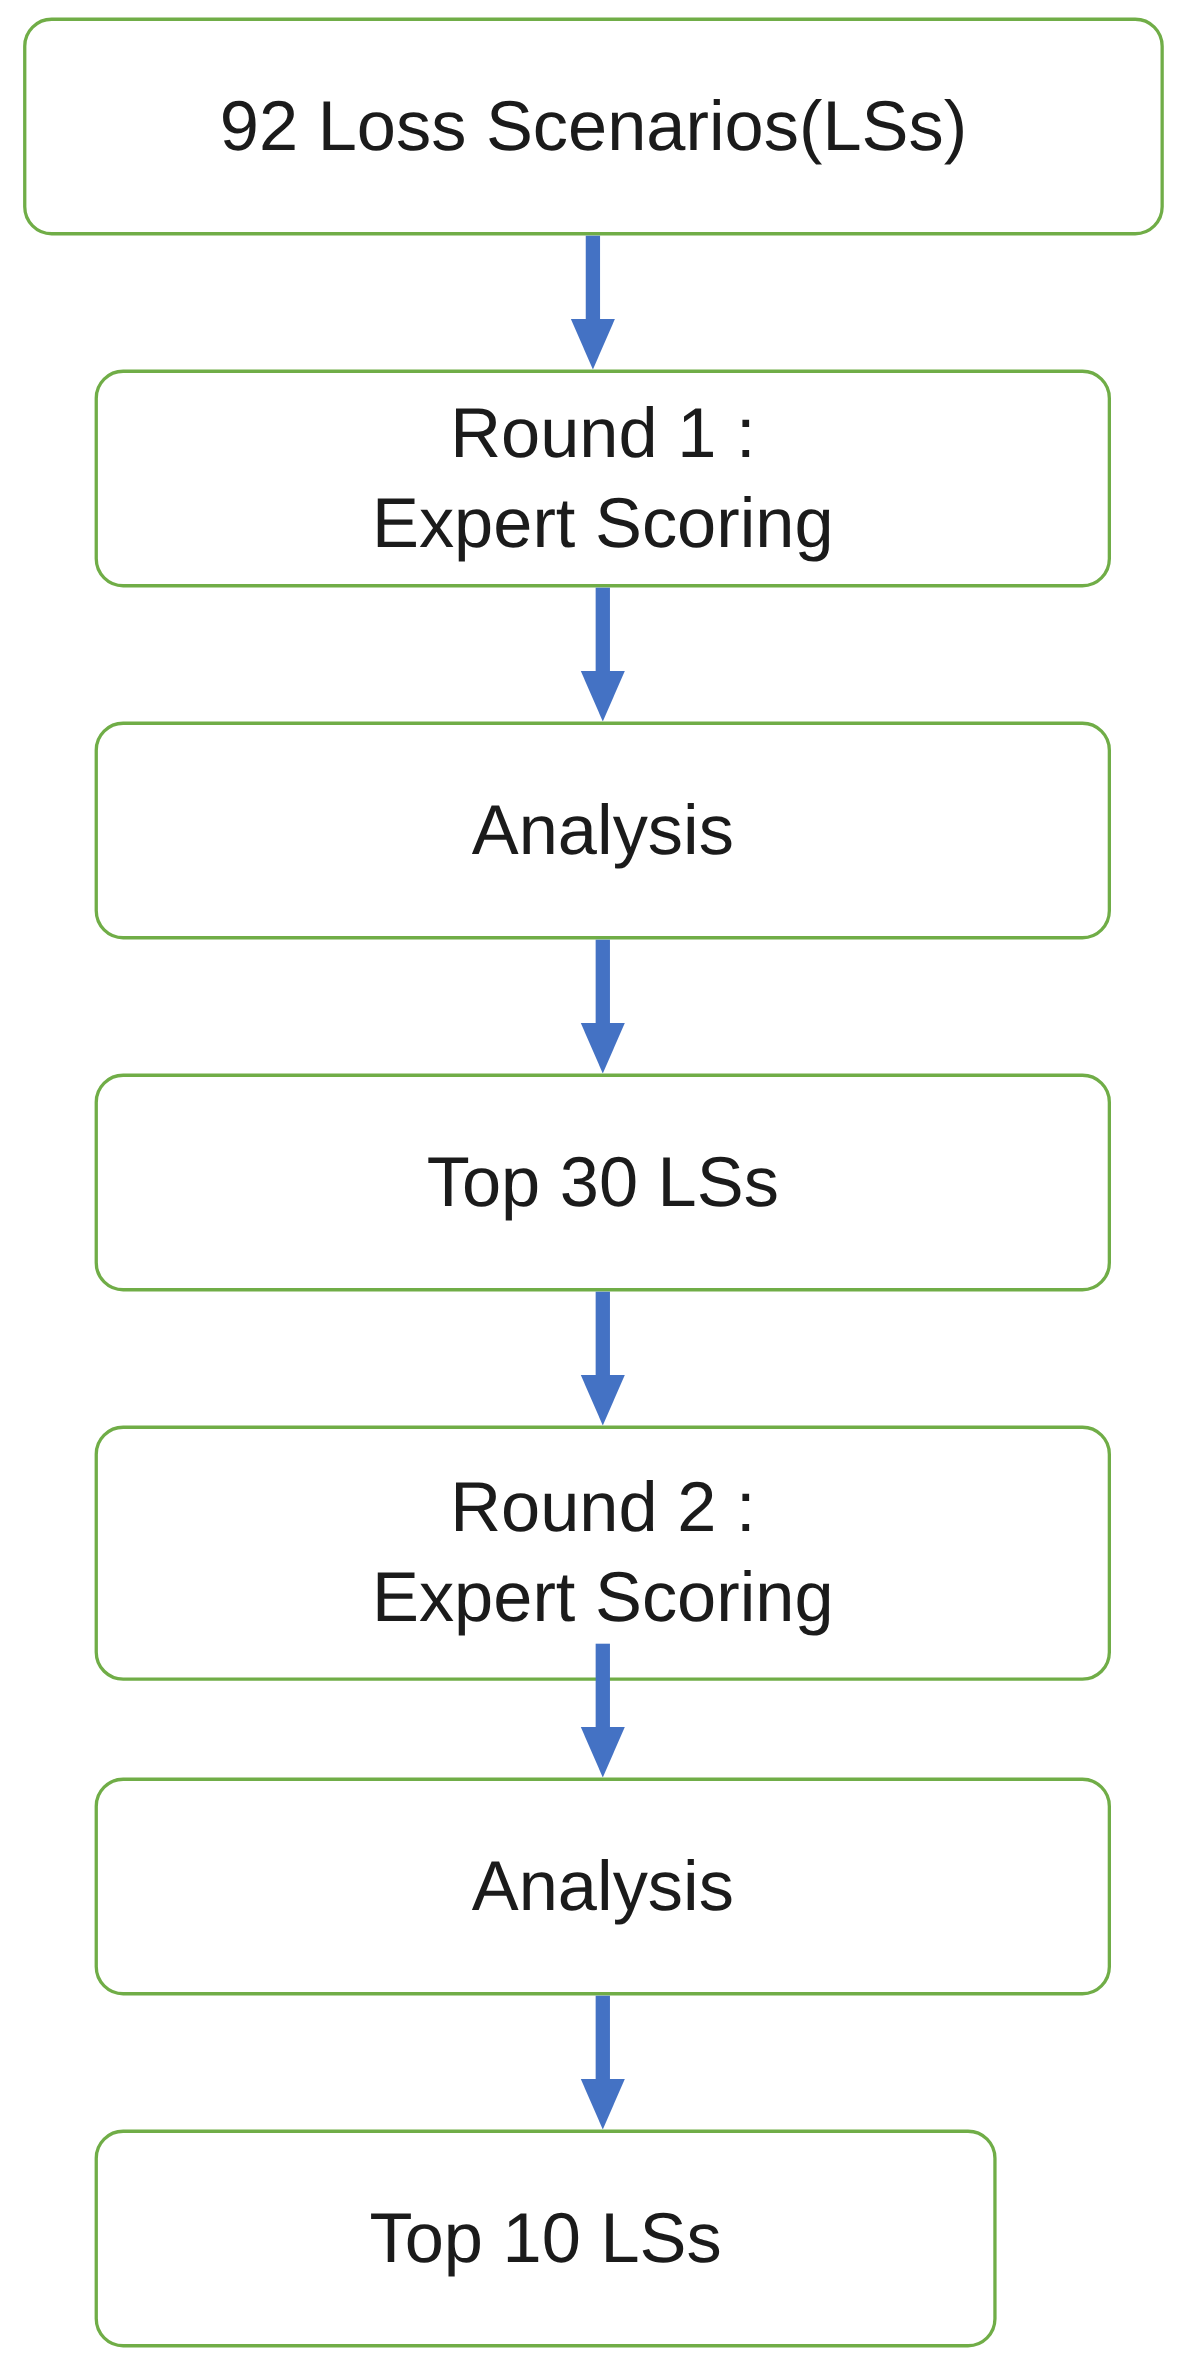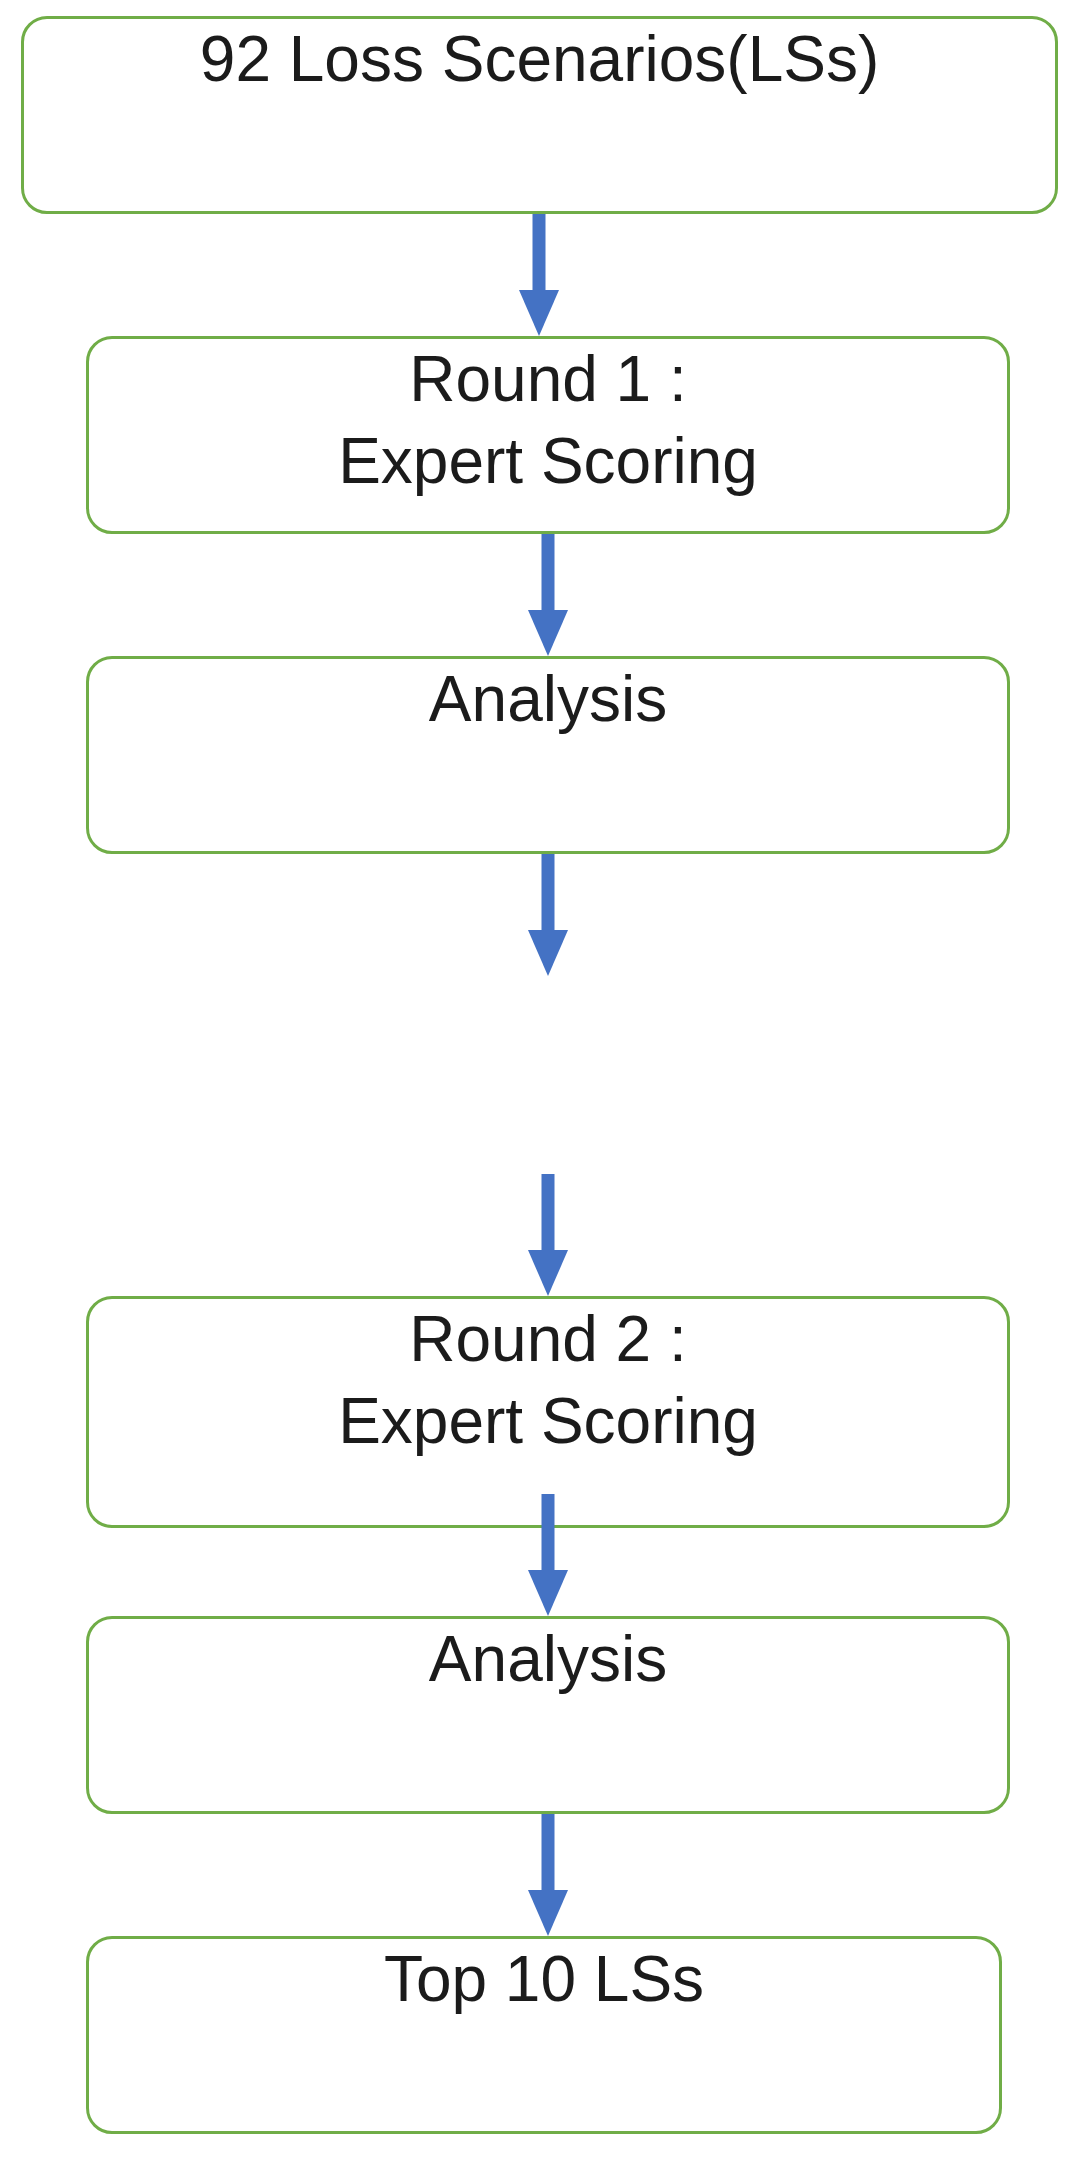--- a/index.html
+++ b/index.html
@@ -17,36 +17,36 @@
     font-family:"Liberation Sans", sans-serif;
     overflow:hidden;
   }
   .box{
     position:absolute;
     box-sizing:border-box;
     border:3px solid var(--border);
     border-radius:26px;
     background:var(--bg);
     display:flex;
-    align-items:flex-start;
+    align-items:center;
     justify-content:center;
     text-align:center;
     color:var(--text);
     font-size:64px;
     line-height:1.28;
     white-space:pre-line;
   }
   
   .b1{left:21px;  top:16px;   width:1037px; height:198px;}
   .b2{left:86px;  top:336px;  width:924px;  height:198px;}
   .b3{left:86px;  top:656px;  width:924px;  height:198px;}
   .b4{left:86px;  top:976px;  width:924px;  height:198px;}
   .b5{left:86px;  top:1296px; width:924px;  height:232px;}
   .b6{left:86px;  top:1616px; width:924px;  height:198px;}
-  .b7{left:86px;  top:1936px; width:916px;  height:198px;}
+  .b7{left:86px;  top:1936px; width:820px;  height:198px;}
 
   .arrow{position:absolute;width:44px;height:122px;}
   .arrow svg{display:block;width:100%;height:100%;}
   .arrow .shaft{fill:var(--arrow);}
   .arrow .head{fill:var(--arrow);}
   .a1{left:517px; top:214px;}
   .a2{left:526px; top:534px;}
   .a3{left:526px; top:854px;}
   .a4{left:526px; top:1174px;}
   .a5{left:526px; top:1494px;}
@@ -84,20 +84,23 @@
     <span>Analysis</span>
   </div>
 
   <div class="arrow a3">
     <svg viewBox="0 0 44 122" preserveAspectRatio="none" aria-hidden="true">
       <rect class="shaft" x="15.5" y="0" width="13" height="80"></rect>
       <polygon class="head" points="2,76 42,76 22,122"></polygon>
     </svg>
   </div>
 
+  <div class="box b4">
+    <span>Top 30 LSs</span>
+  </div>
 
   <div class="arrow a4">
     <svg viewBox="0 0 44 122" preserveAspectRatio="none" aria-hidden="true">
       <rect class="shaft" x="15.5" y="0" width="13" height="80"></rect>
       <polygon class="head" points="2,76 42,76 22,122"></polygon>
     </svg>
   </div>
 
   <div class="box b5">
     <span>Round 2 :

